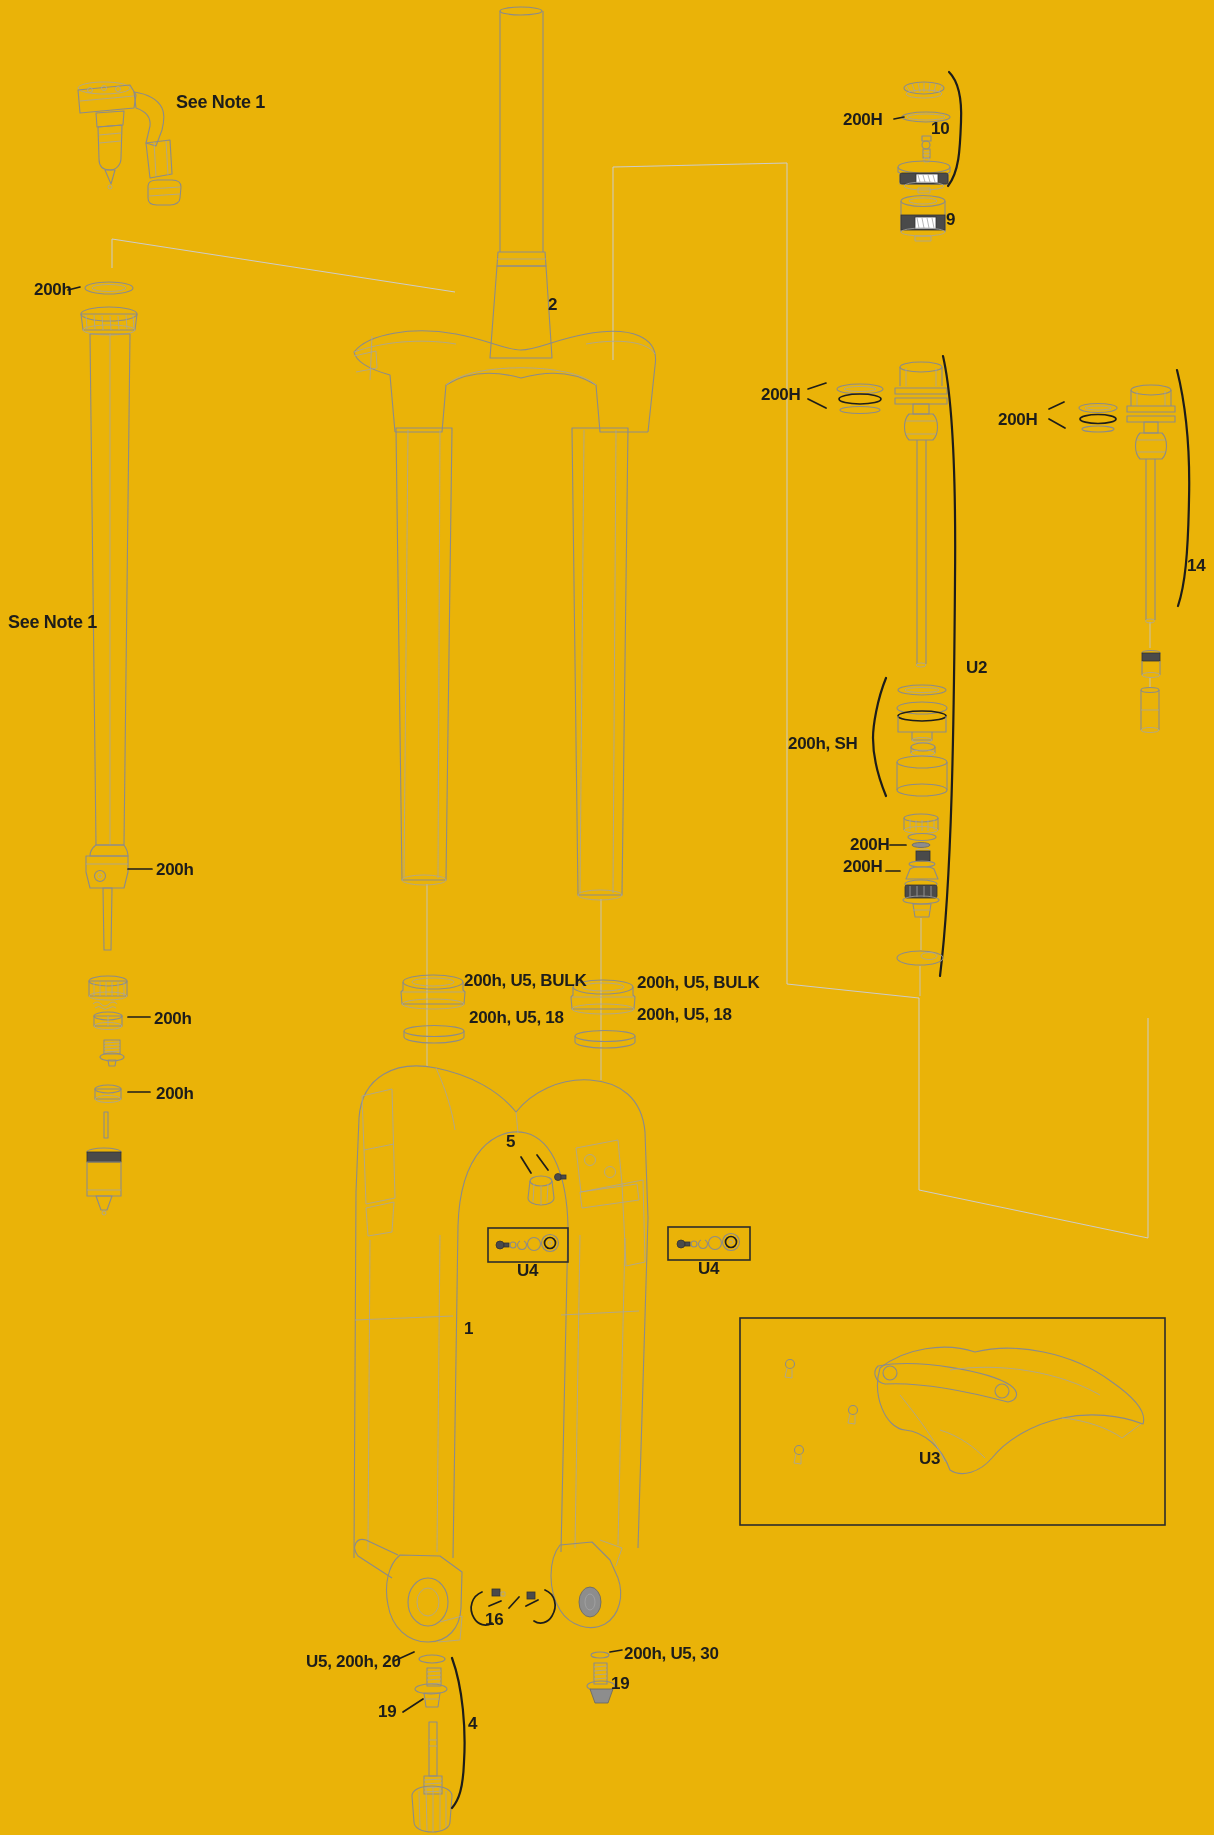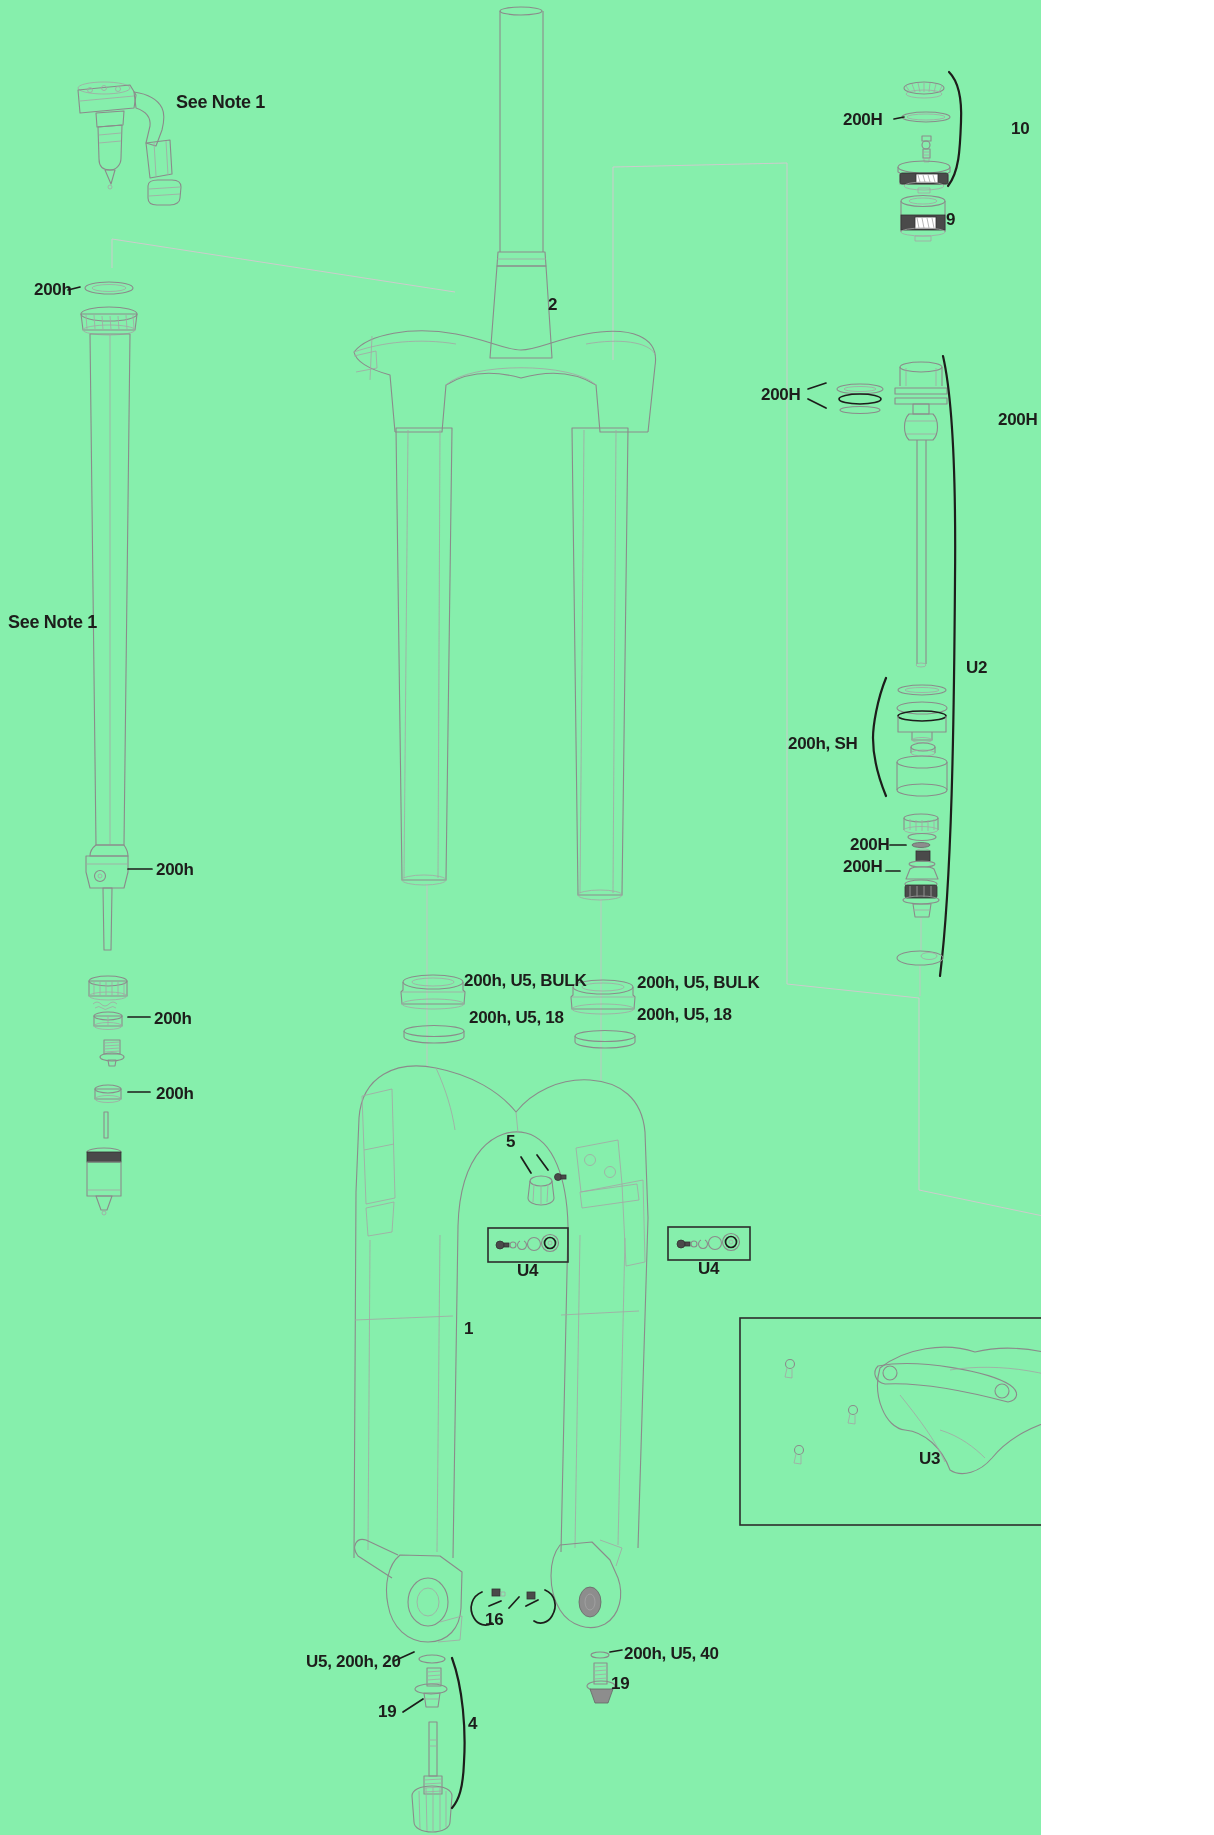--- a/index.html
+++ b/index.html
@@ -1,16 +1,16 @@
 <!DOCTYPE html>
 <html><head>
 <meta charset="utf-8">
 <style>
   html,body{margin:0;padding:0;background:#ffffff;}
-  #stage{position:relative;width:1041px;height:1835px;background:#86efac;overflow:hidden;
+  #stage{position:relative;width:1214px;height:1835px;background:#eab308;overflow:hidden;
          font-family:"Liberation Sans",sans-serif;}
   #lineart{position:absolute;left:0;top:0;}
   .lbl{position:absolute;font:bold 17px/1.15 "Liberation Sans",sans-serif;color:#1d1d1b;
        letter-spacing:-0.3px;white-space:nowrap;}
   .lbl.big{font-size:18px;}
   
   .ol{fill:none;stroke:#8b8b8b;stroke-width:1.1;stroke-linejoin:round;}
   .ol2{fill:none;stroke:#a5a5a5;stroke-width:0.8;stroke-linejoin:round;}
   .dk{fill:none;stroke:#1d1d1b;stroke-width:1.7;stroke-linecap:round;}
   .br{fill:none;stroke:#1d1d1b;stroke-width:2.2;stroke-linecap:round;}
@@ -380,34 +380,34 @@
 <div class="lbl big" style="left:8px;top:612px">See Note 1</div>
 <div class="lbl" style="left:156px;top:860px">200h</div>
 <div class="lbl" style="left:154px;top:1009px">200h</div>
 <div class="lbl" style="left:156px;top:1084px">200h</div>
 <div class="lbl" style="left:548px;top:295px">2</div>
 <div class="lbl" style="left:464px;top:971px">200h, U5, BULK</div>
 <div class="lbl" style="left:469px;top:1008px">200h, U5, 18</div>
 <div class="lbl" style="left:637px;top:973px">200h, U5, BULK</div>
 <div class="lbl" style="left:637px;top:1005px">200h, U5, 18</div>
 <div class="lbl" style="left:843px;top:110px">200H</div>
-<div class="lbl" style="left:1011px;top:119px">10</div>
+<div class="lbl" style="left:931px;top:119px">10</div>
 <div class="lbl" style="left:946px;top:210px">9</div>
 <div class="lbl" style="left:761px;top:385px">200H</div>
 <div class="lbl" style="left:998px;top:410px">200H</div>
 <div class="lbl" style="left:1187px;top:556px">14</div>
 <div class="lbl" style="left:966px;top:658px">U2</div>
 <div class="lbl" style="left:788px;top:734px">200h, SH</div>
 <div class="lbl" style="left:850px;top:835px">200H</div>
 <div class="lbl" style="left:843px;top:857px">200H</div>
 <div class="lbl" style="left:506px;top:1132px">5</div>
 <div class="lbl" style="left:517px;top:1261px">U4</div>
 <div class="lbl" style="left:698px;top:1259px">U4</div>
 <div class="lbl" style="left:464px;top:1319px">1</div>
 <div class="lbl" style="left:919px;top:1449px">U3</div>
 <div class="lbl" style="left:485px;top:1610px">16</div>
 <div class="lbl" style="left:306px;top:1652px">U5, 200h, 20</div>
 <div class="lbl" style="left:378px;top:1702px">19</div>
 <div class="lbl" style="left:468px;top:1714px">4</div>
-<div class="lbl" style="left:624px;top:1644px">200h, U5, 40</div>
+<div class="lbl" style="left:624px;top:1644px">200h, U5, 30</div>
 <div class="lbl" style="left:611px;top:1674px">19</div>
 
 </div>
 
 </body></html>

